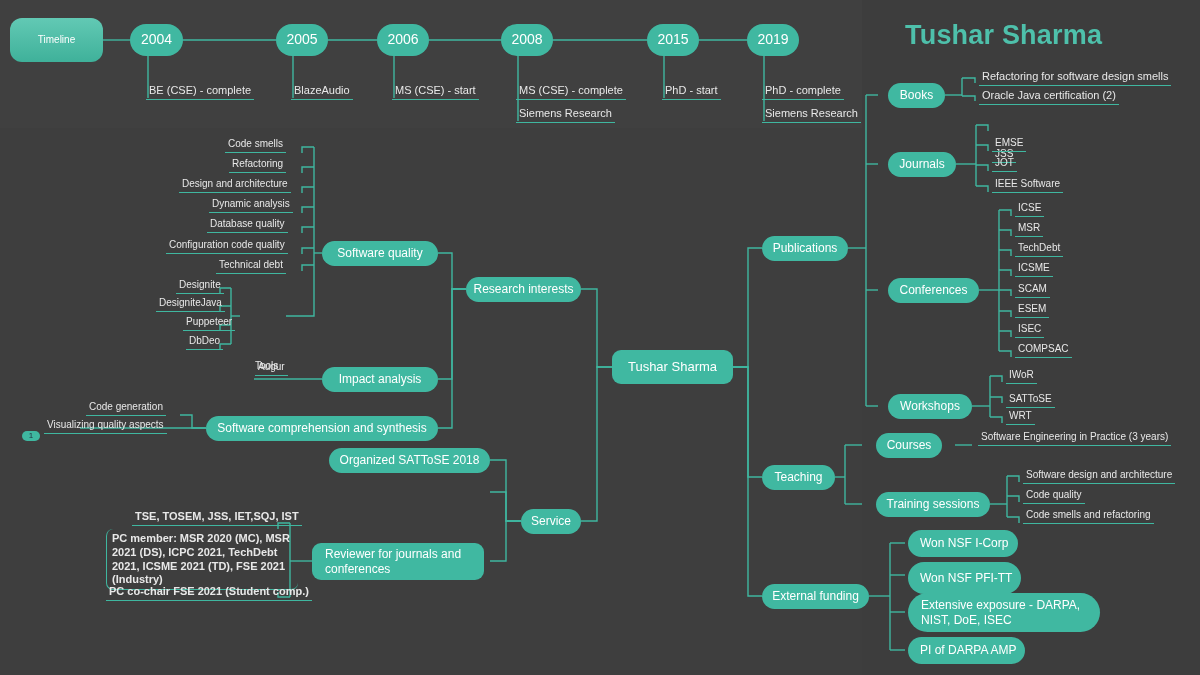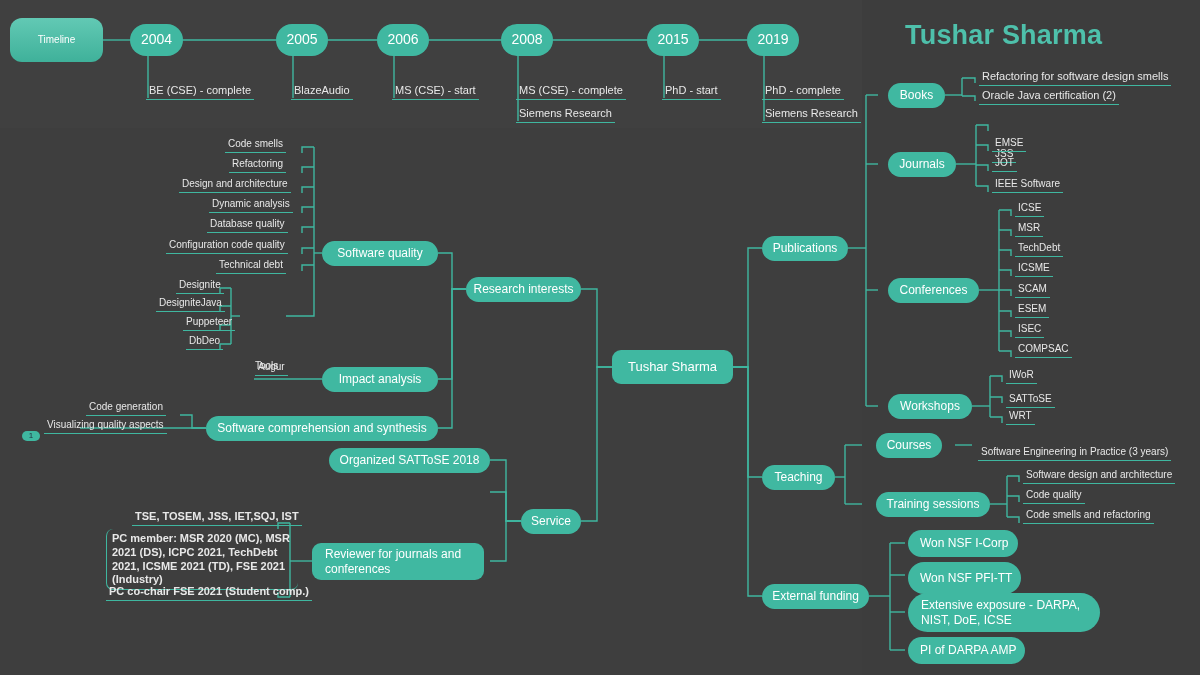--- a/index.html
+++ b/index.html
@@ -300,39 +300,39 @@
   <div class="leaf f10" style="left:1006px;top:393px;">SATToSE</div>
   <div class="leaf f10" style="left:1006px;top:410px;">WRT</div>
 
   <div class="node pill f12 single" style="left:762px;top:465px;width:73px;height:25px;">
     <span>Teaching</span>
   </div>
 
   <div class="node pill f12 single" style="left:876px;top:433px;width:66px;height:25px;">
     <span>Courses</span>
   </div>
-  <div class="leaf f10" style="left:978px;top:431px;margin-top:15px;">Software Engineering in Practice (3 years)</div>
+  <div class="leaf f10" style="left:978px;top:431px;">Software Engineering in Practice (3 years)</div>
 
   <div class="node pill f12 single" style="left:876px;top:492px;width:114px;height:25px;">
     <span>Training sessions</span>
   </div>
   <div class="leaf f10" style="left:1023px;top:469px;">Software design and architecture</div>
   <div class="leaf f10" style="left:1023px;top:489px;">Code quality</div>
   <div class="leaf f10" style="left:1023px;top:509px;">Code smells and refactoring</div>
 
   <div class="node pill f12 single" style="left:762px;top:584px;width:107px;height:25px;">
     <span>External funding</span>
   </div>
 
   <div class="node pill f12 single" style="left:908px;top:530px;width:110px;height:27px;justify-content:flex-start;">
     <span>Won NSF I-Corp</span>
   </div>
   <div class="node pill f12 single" style="left:908px;top:562px;width:113px;height:32px;justify-content:flex-start;">
     <span>Won NSF PFI-TT</span>
   </div>
   <div class="node rect f12" style="left:908px;top:593px;width:192px;height:39px;border-radius:20px;">
-    <span>Extensive exposure - DARPA, NIST, DoE, ICSE</span>
+    <span>Extensive exposure - DARPA, NIST, DoE, ISEC</span>
   </div>
   <div class="node pill f12 single" style="left:908px;top:637px;width:117px;height:27px;justify-content:flex-start;">
     <span>PI of DARPA AMP</span>
   </div>
 
 </div>
 
 </body></html>

